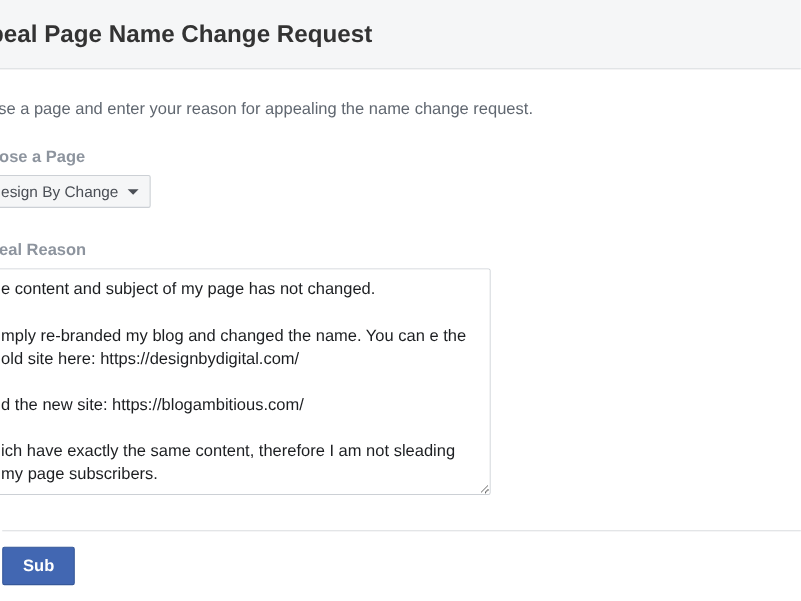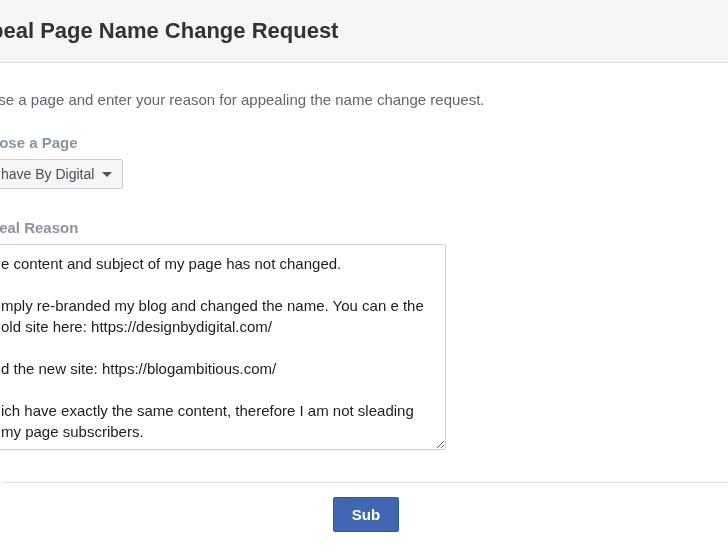--- a/index.html
+++ b/index.html
@@ -77,21 +77,21 @@
       overflow: auto;
     }
     .footer {
       position: absolute;
       bottom: 0;
       left: 2px;
       right: 0;
       border-top: 1px solid #dddfe2;
       padding: 14px 0;
       display: flex;
-      justify-content: center;
+      justify-content: flex-start;
     }
     .submit-btn {
       background: #4267b2;
       color: #fff;
       border: 1px solid #365899;
       border-radius: 2px;
       font-size: 15px;
       font-weight: 600;
       padding: 8px 18px;
       cursor: pointer;
@@ -107,21 +107,21 @@
 <div class="header">
   <div class="header-title">peal Page Name Change Request</div>
 </div>
 
 <div class="content">
   <div class="instruction">ose a page and enter your reason for appealing the name change request.</div>
 
   <div class="section">
     <div class="field-label">oose a Page</div>
     <div class="dropdown">
-      <span>have By Digital</span>
+      <span>esign By Change</span>
       <span class="dropdown-caret"></span>
     </div>
   </div>
 
   <div class="section">
     <div class="field-label">peal Reason</div>
     <textarea class="textarea" id="appeal-textarea" style="">e content and subject of my page has not changed.
 
 mply re-branded my blog and changed the name. You can e the old site here: https://designbydigital.com/
 

